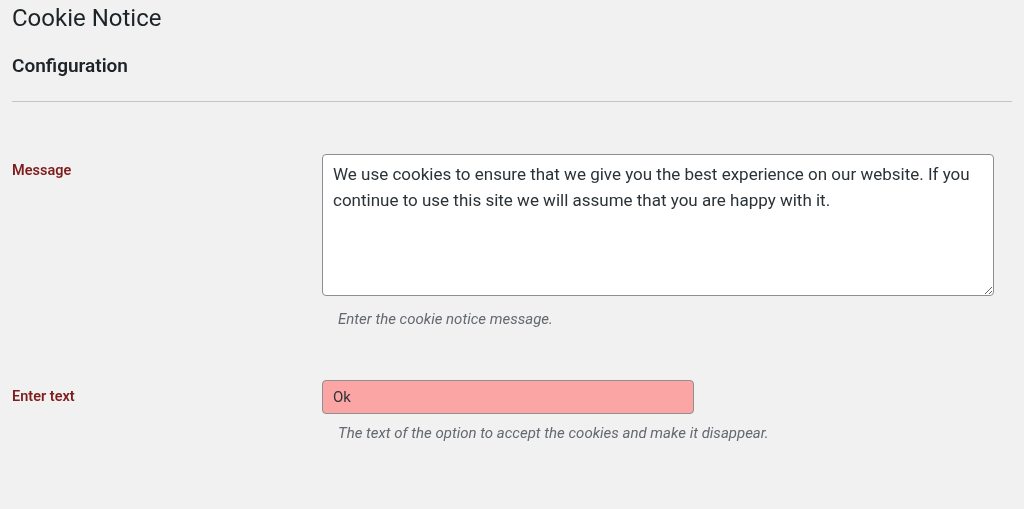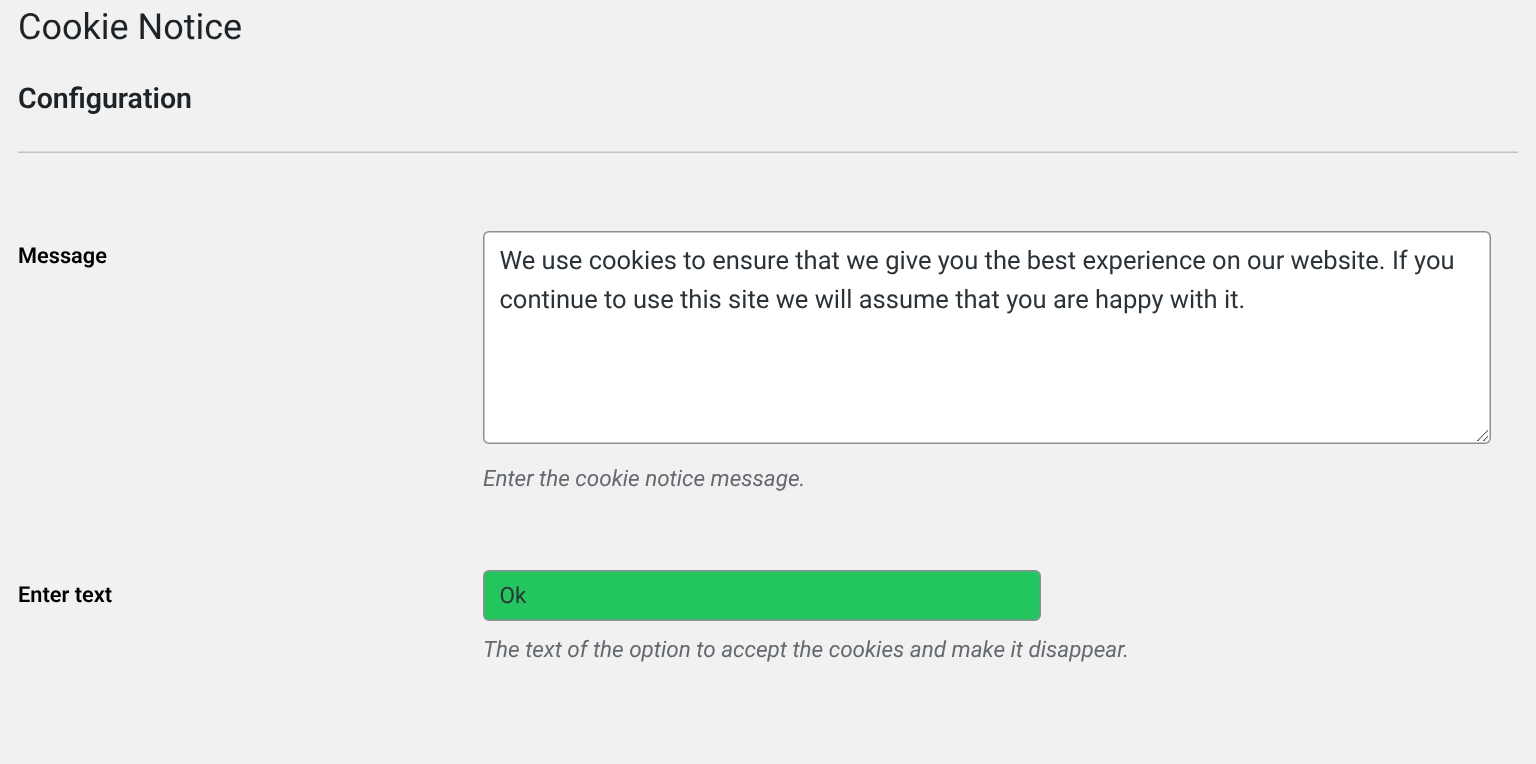--- a/index.html
+++ b/index.html
@@ -36,21 +36,21 @@
       border-collapse: collapse;
       margin-top: 20px;
     }
     .form-table th {
       text-align: left;
       vertical-align: top;
       width: 310px;
       padding: 40px 10px 20px 0;
       font-weight: 600;
       font-size: 14.5px;
-      color: #000000;
+      color: #7f1d1d;
     }
     .form-table td {
       vertical-align: top;
       padding: 32px 10px 20px 0;
     }
     textarea.large-text {
       width: 672px;
       height: 142px;
       padding: 6px 10px;
       font-size: 17px;
@@ -61,30 +61,31 @@
       border-radius: 4px;
       resize: vertical;
       font-family: inherit;
     }
     input.regular-text {
       width: 372px;
       height: 34px;
       padding: 0 10px;
       font-size: 15px;
       color: #2c3338;
-      background: #22c55e;
+      background: #fca5a5;
       border: 1px solid #8c8f94;
       border-radius: 4px;
       font-family: inherit;
     }
     .description {
       font-size: 15px;
       font-style: italic;
       color: #646970;
       margin-top: 10px;
+      margin-left: 16px;
     }
   </style>
 </head>
 <body>
 
 <h1 class="page-title">Cookie Notice</h1>
 
 <h2 class="section-title">Configuration</h2>
 
 <hr class="divider">

